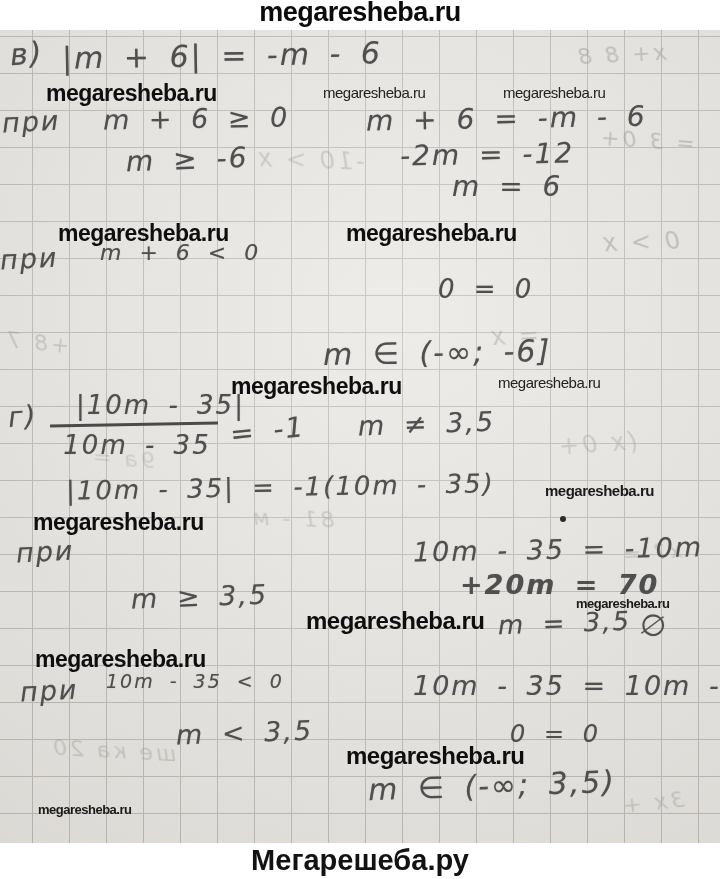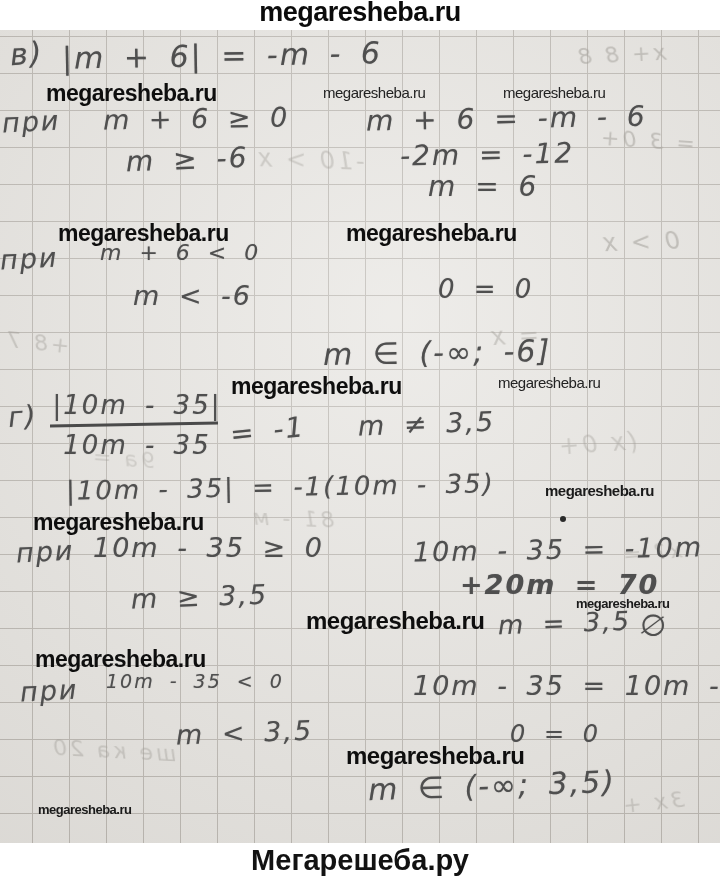--- a/index.html
+++ b/index.html
@@ -66,54 +66,52 @@
   <span class="wm wm-b" style="left:46px;top:80px;">megaresheba.ru</span>
   <span class="wm wm-r" style="left:323px;top:84px;">megaresheba.ru</span>
   <span class="wm wm-r" style="left:503px;top:84px;">megaresheba.ru</span>
 
   <span class="hw" style="left:2px;top:106px;font-size:27px;transform:rotate(-3deg);">при</span>
   <span class="hw" style="left:103px;top:103px;font-size:27px;transform:rotate(-1deg);">m + 6 ≥ 0</span>
   <span class="hw" style="left:126px;top:143px;font-size:28px;transform:rotate(-2deg);">m ≥ -6</span>
 
   <span class="hw" style="left:366px;top:102px;font-size:28px;transform:rotate(-1deg);">m + 6 = -m - 6</span>
   <span class="hw" style="left:400px;top:138px;font-size:28px;transform:rotate(-1deg);">-2m = -12</span>
-  <span class="hw" style="left:428px;top:170px;font-size:28px;">m = 6</span>
+  <span class="hw" style="left:452px;top:170px;font-size:28px;">m = 6</span>
 
   <span class="wm wm-b" style="left:58px;top:220px;">megaresheba.ru</span>
   <span class="wm wm-b" style="left:346px;top:220px;">megaresheba.ru</span>
 
   <span class="hw" style="left:0px;top:243px;font-size:27px;transform:rotate(-3deg);">при</span>
   <span class="hw" style="left:100px;top:240px;font-size:22px;">m + 6 &lt; 0</span>
-  <span class="hw" style="left:133px;top:280px;font-size:27px;">m &lt; -6</span>
 
   <span class="hw" style="left:438px;top:274px;font-size:26px;">0 = 0</span>
 
   <span class="hw" style="left:323px;top:335px;font-size:30px;transform:rotate(-1deg);">m ∈ (-∞; -6]</span>
 
   <span class="wm wm-b" style="left:231px;top:373px;">megaresheba.ru</span>
   <span class="wm wm-r" style="left:498px;top:374px;">megaresheba.ru</span>
 
   <span class="hw" style="left:8px;top:400px;font-size:28px;transform:rotate(-4deg);">г)</span>
 
   <div class="frac">
-    <span class="hw num" style="position:static;">|10m - 35|</span>
+    <span class="hw num" style="position:static;margin-left:24px;">|10m - 35|</span>
     <span class="bar"></span>
     <span class="hw den" style="position:static;">10m - 35</span>
   </div>
   <span class="hw" style="left:230px;top:414px;font-size:28px;transform:rotate(-6deg);">= -1</span>
   <span class="hw" style="left:358px;top:408px;font-size:27px;transform:rotate(-2deg);">m ≠ 3,5</span>
 
   <span class="hw" style="left:66px;top:472px;font-size:26px;transform:rotate(-1deg);">|10m - 35| = -1(10m - 35)</span>
   <span class="wm wm-s" style="left:545px;top:482px;font-size:15px;">megaresheba.ru</span>
   <span class="hw-dot"></span>
 
   <span class="wm wm-b" style="left:33px;top:509px;">megaresheba.ru</span>
 
   <span class="hw" style="left:16px;top:536px;font-size:27px;transform:rotate(-3deg);">при</span>
-  <span class="hw" style="left:93px;top:532px;font-size:27px;">10m - 35 ≥ 0</span>
   <span class="hw" style="left:413px;top:533px;font-size:27px;transform:rotate(-1deg);">10m - 35 = -10m + 35</span>
 
   <span class="hw" style="left:131px;top:581px;font-size:27px;transform:rotate(-2deg);">m ≥ 3,5</span>
   <span class="hw" style="left:460px;top:569px;font-size:27px;font-weight:bold;">+20m = 70</span>
 
   <span class="wm wm-s" style="left:576px;top:596px;">megaresheba.ru</span>
   <span class="wm wm-b" style="left:306px;top:607px;font-size:24px;">megaresheba.ru</span>
   <span class="hw" style="left:498px;top:608px;font-size:26px;transform:rotate(-2deg);">m = 3,5</span>
   <span class="hw" style="left:640px;top:608px;font-size:30px;transform:rotate(14deg);">∅</span>
 

